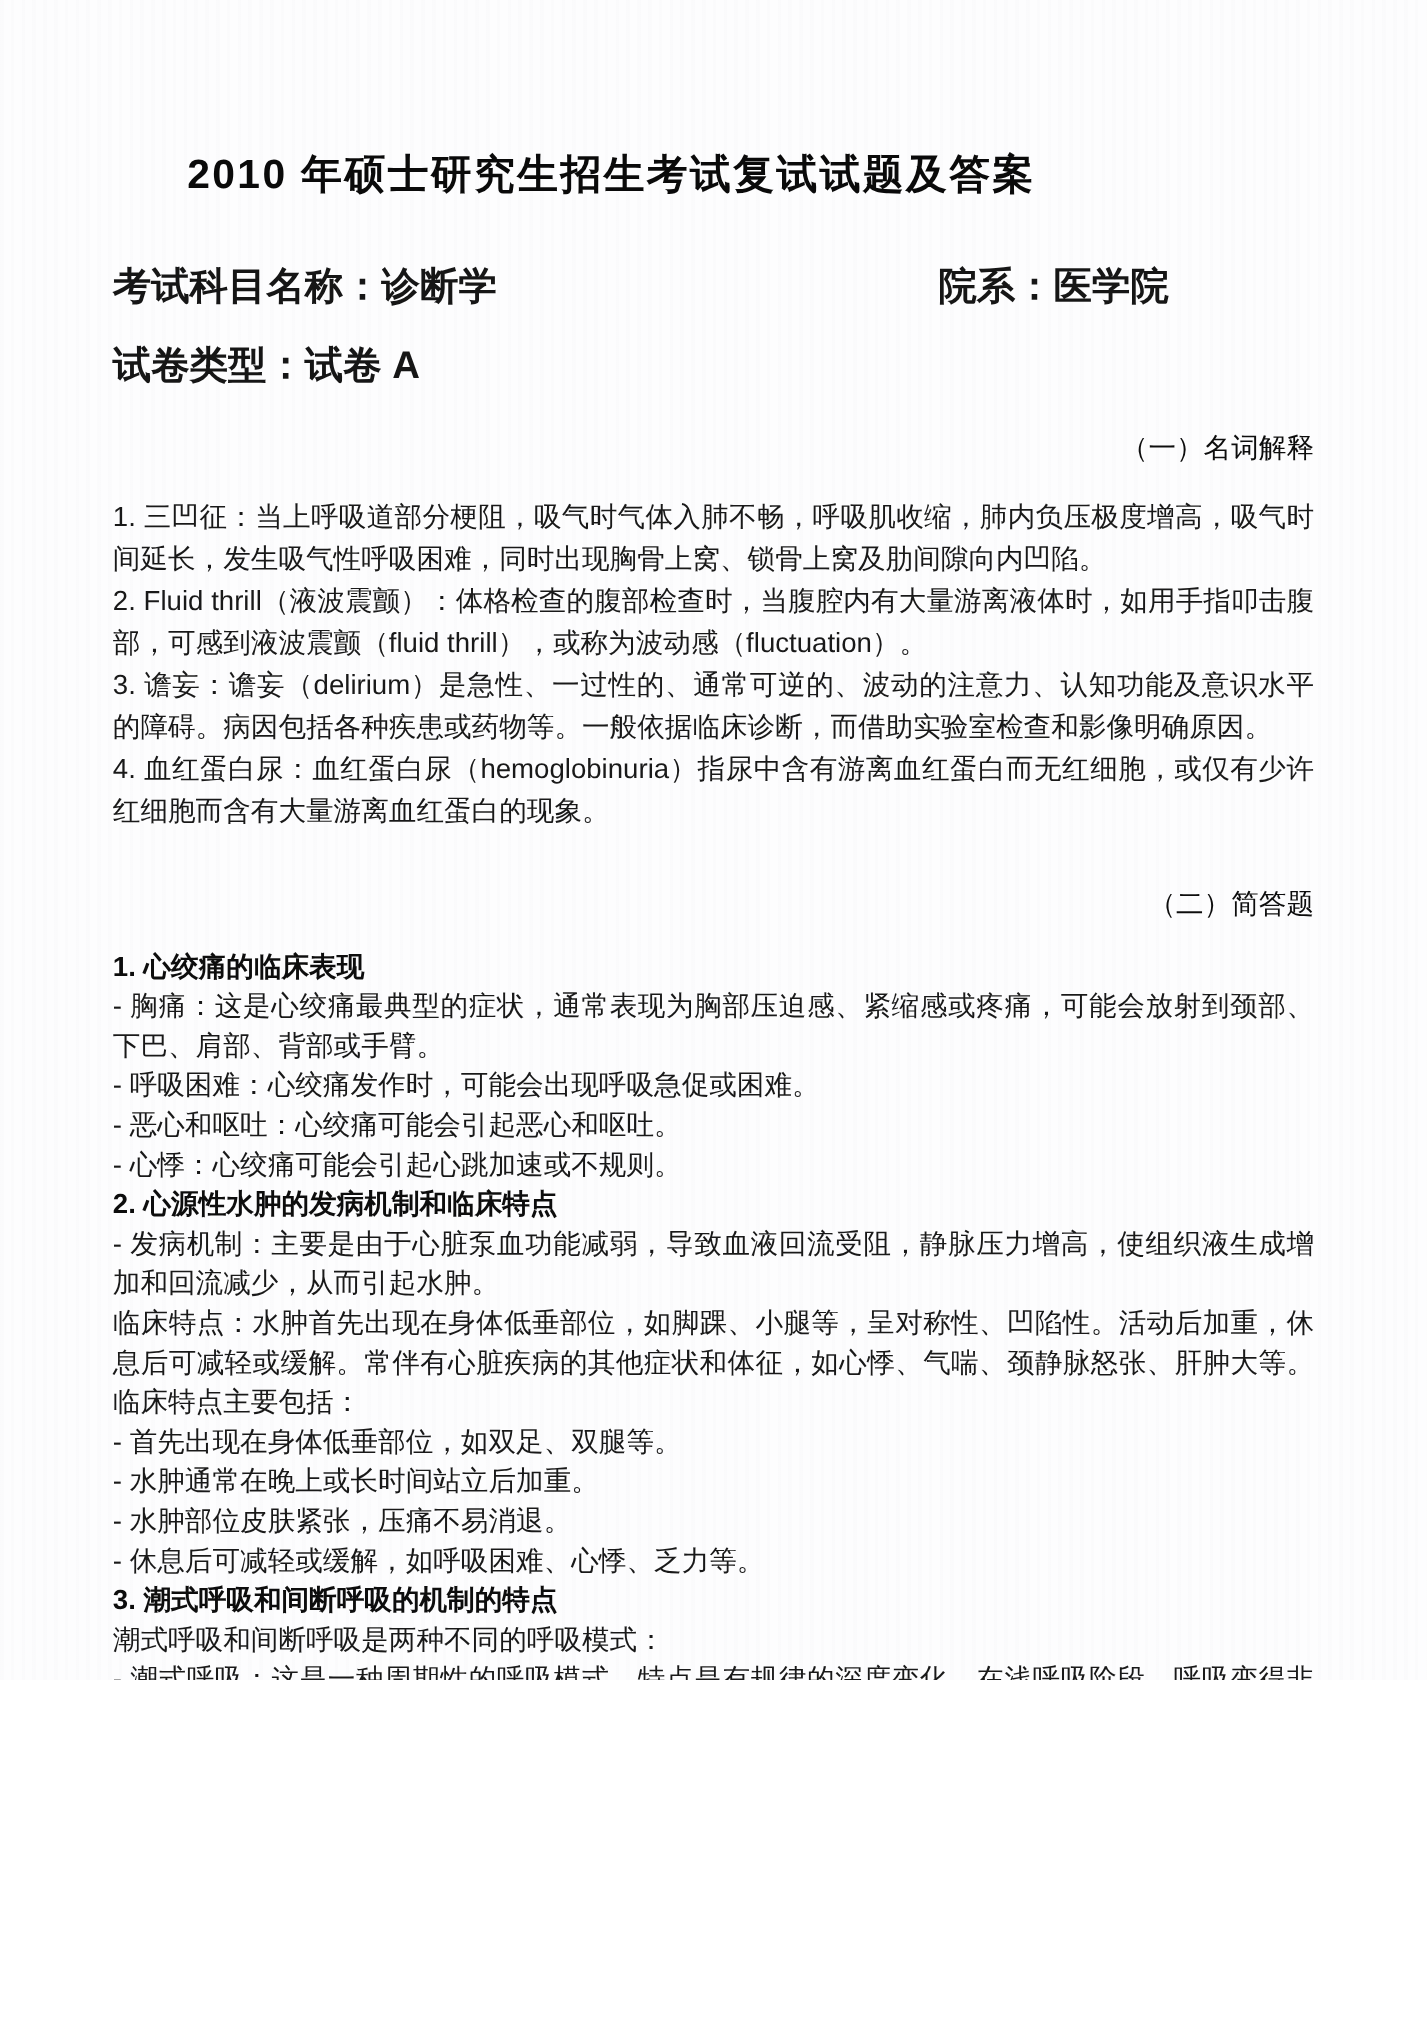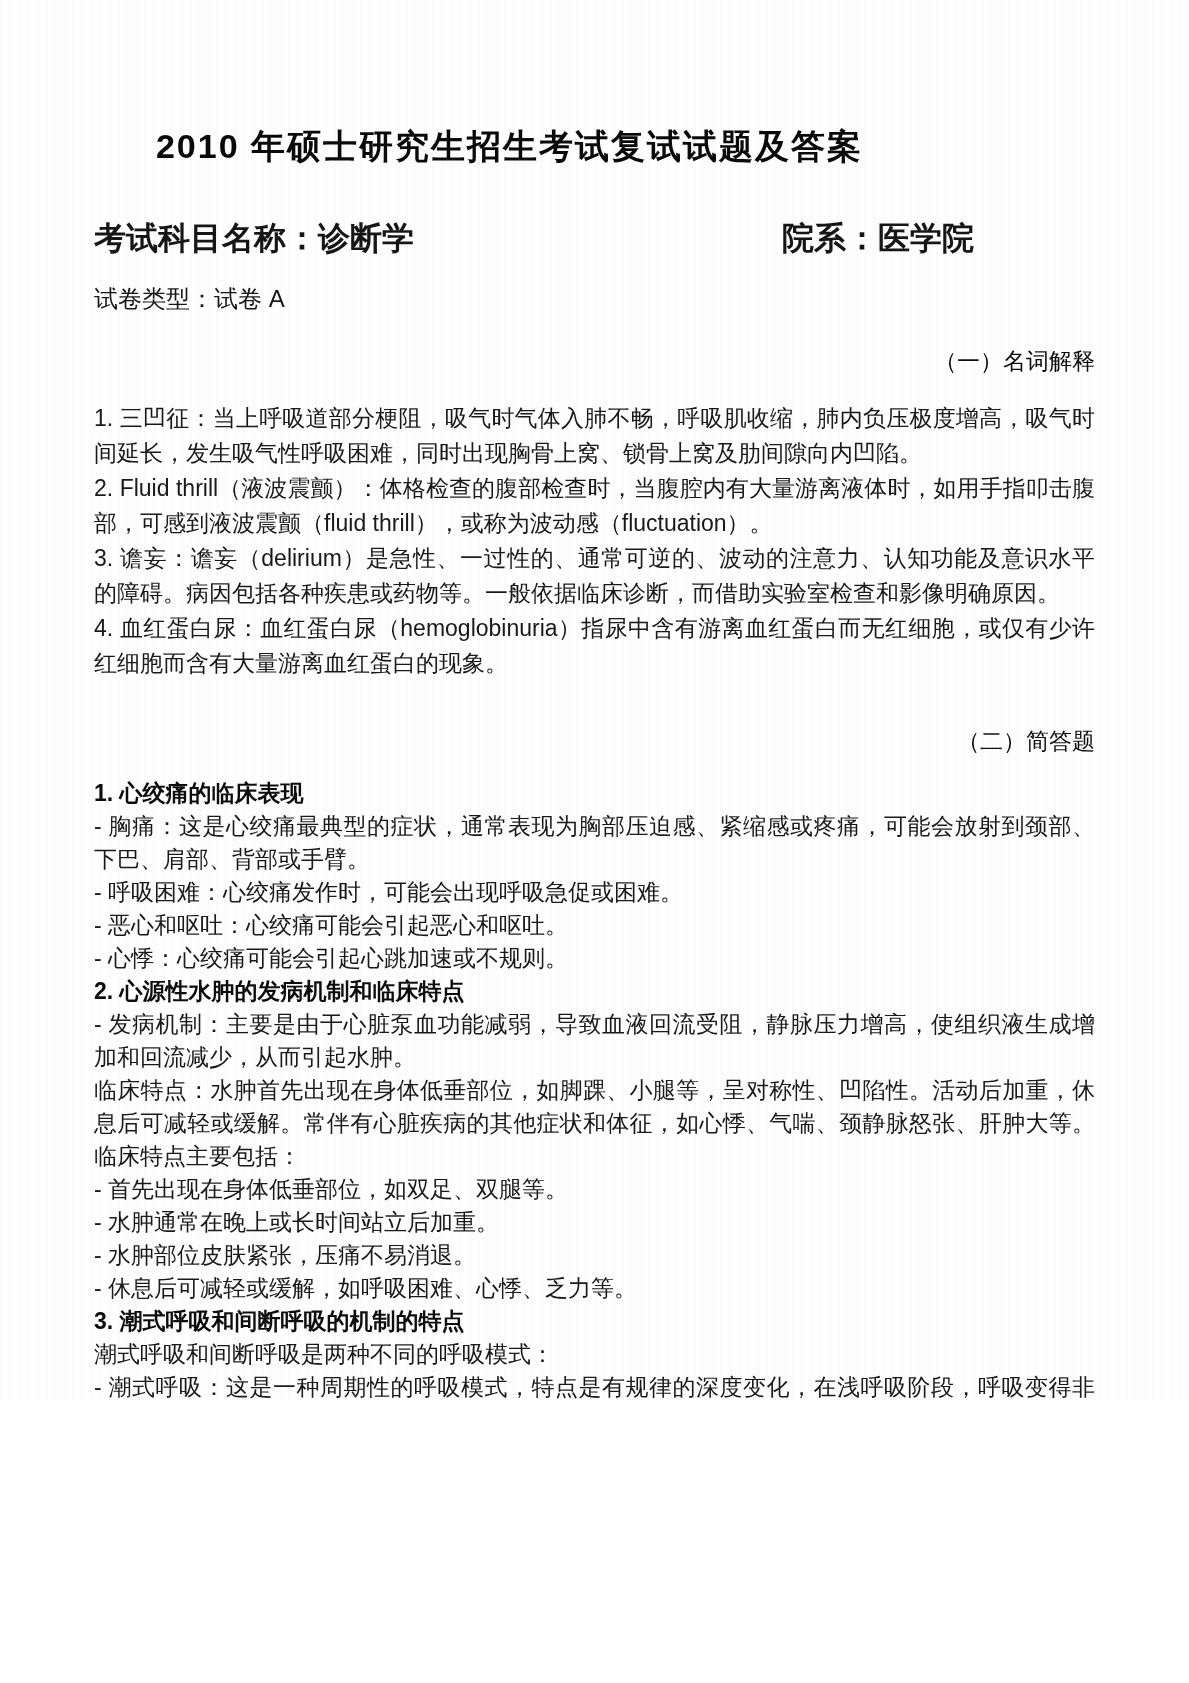--- a/index.html
+++ b/index.html
@@ -49,22 +49,22 @@
     font-weight: 700;
   }
   .meta-dept {
     position: absolute;
     left: 688px;
     top: 0;
     white-space: nowrap;
   }
   .paper-type {
     margin-top: 36px;
-    font-size: 24px;
-    font-weight: 400;
+    font-size: 32px;
+    font-weight: 700;
   }
   .sec-heading {
     margin: 0;
     font-size: 23px;
     line-height: 28px;
     font-weight: 400;
     color: #0d0d0d;
     text-align: right;
   }
   .sec-heading.first { margin-top: 32px; }

